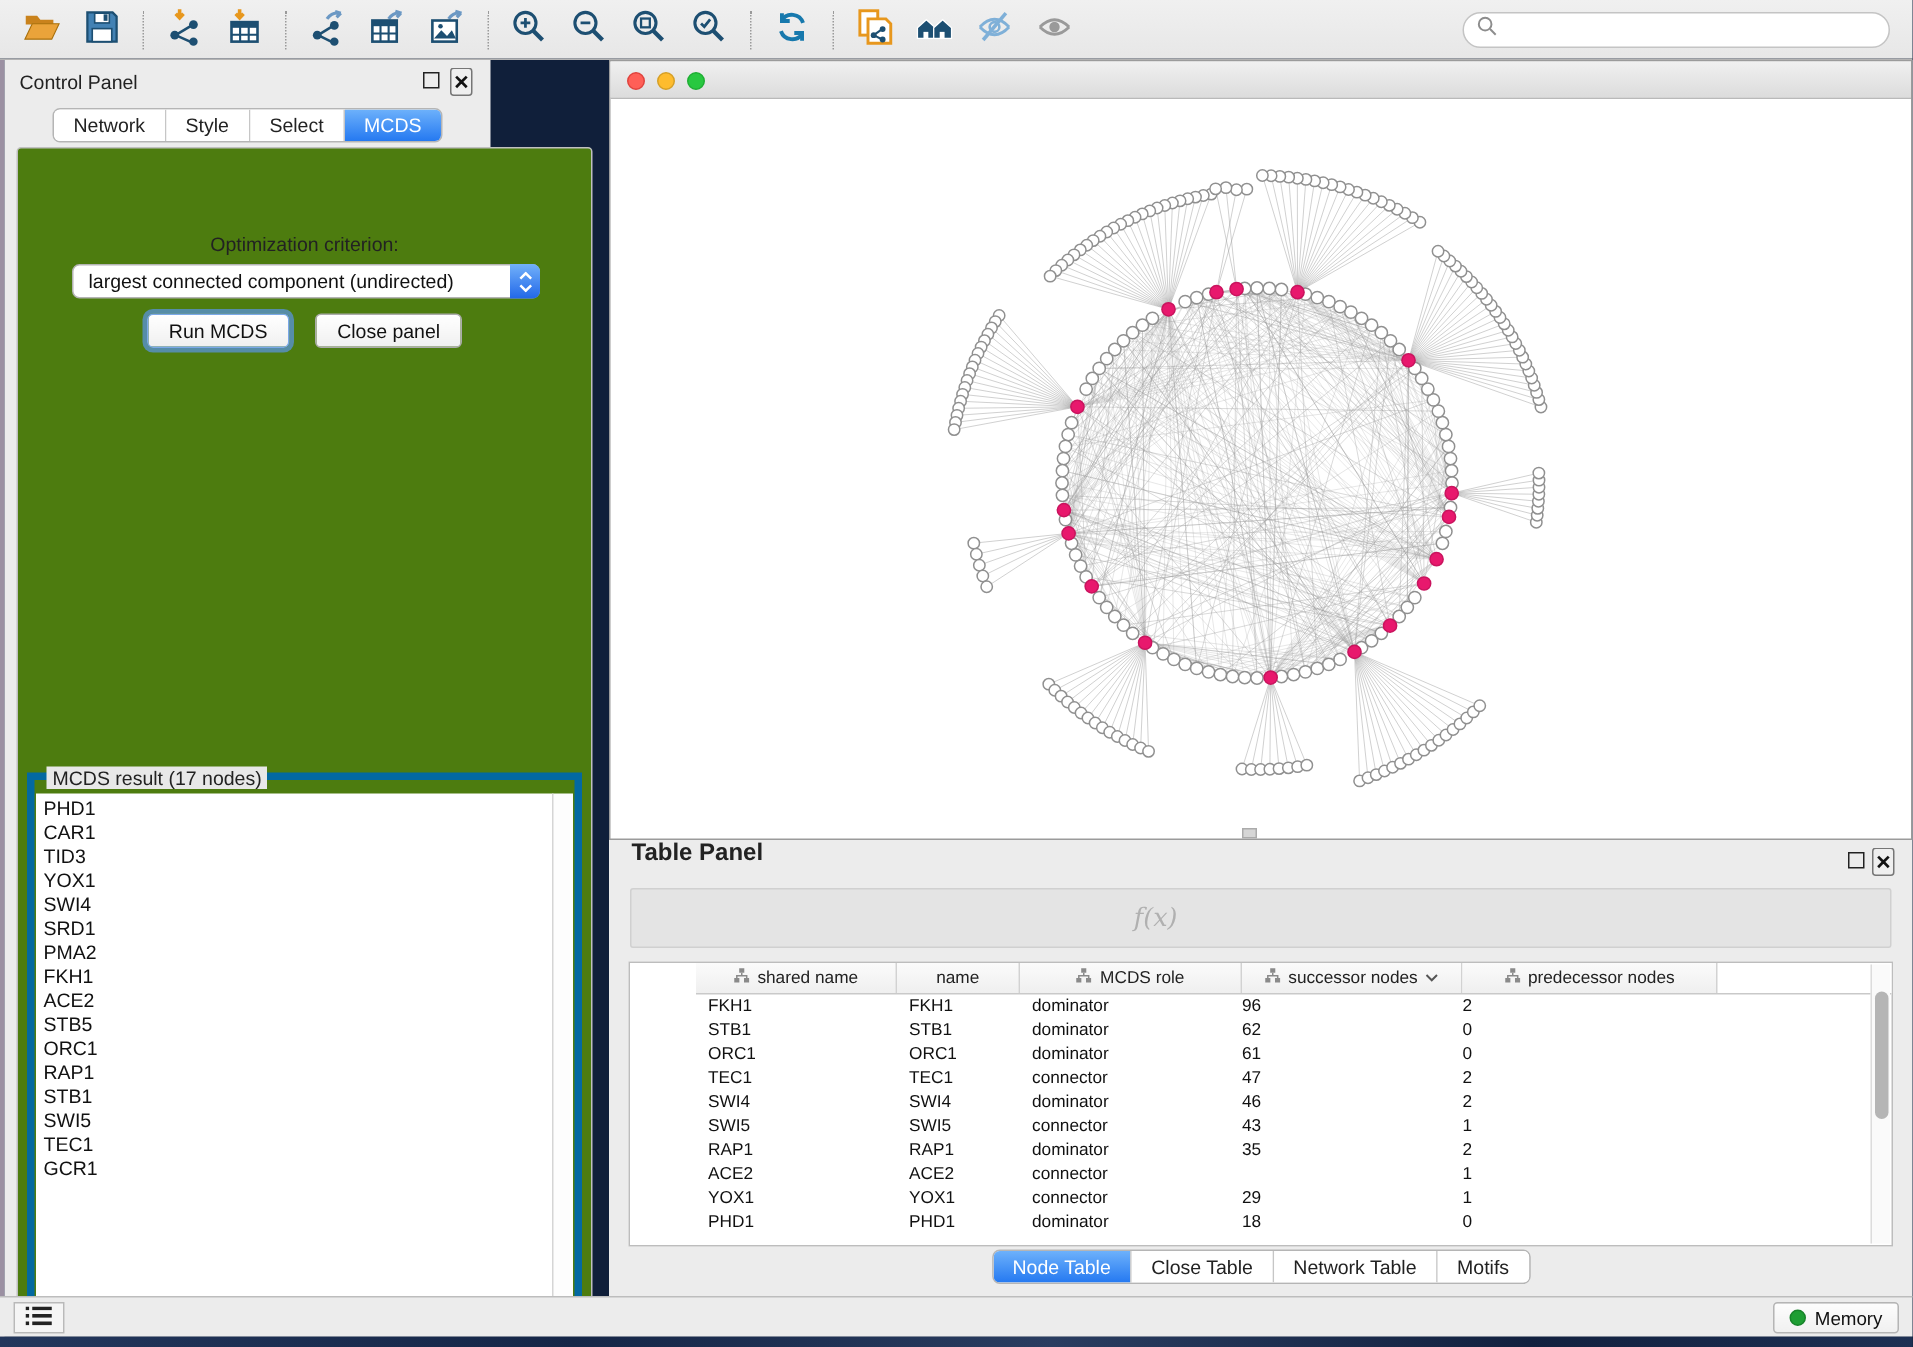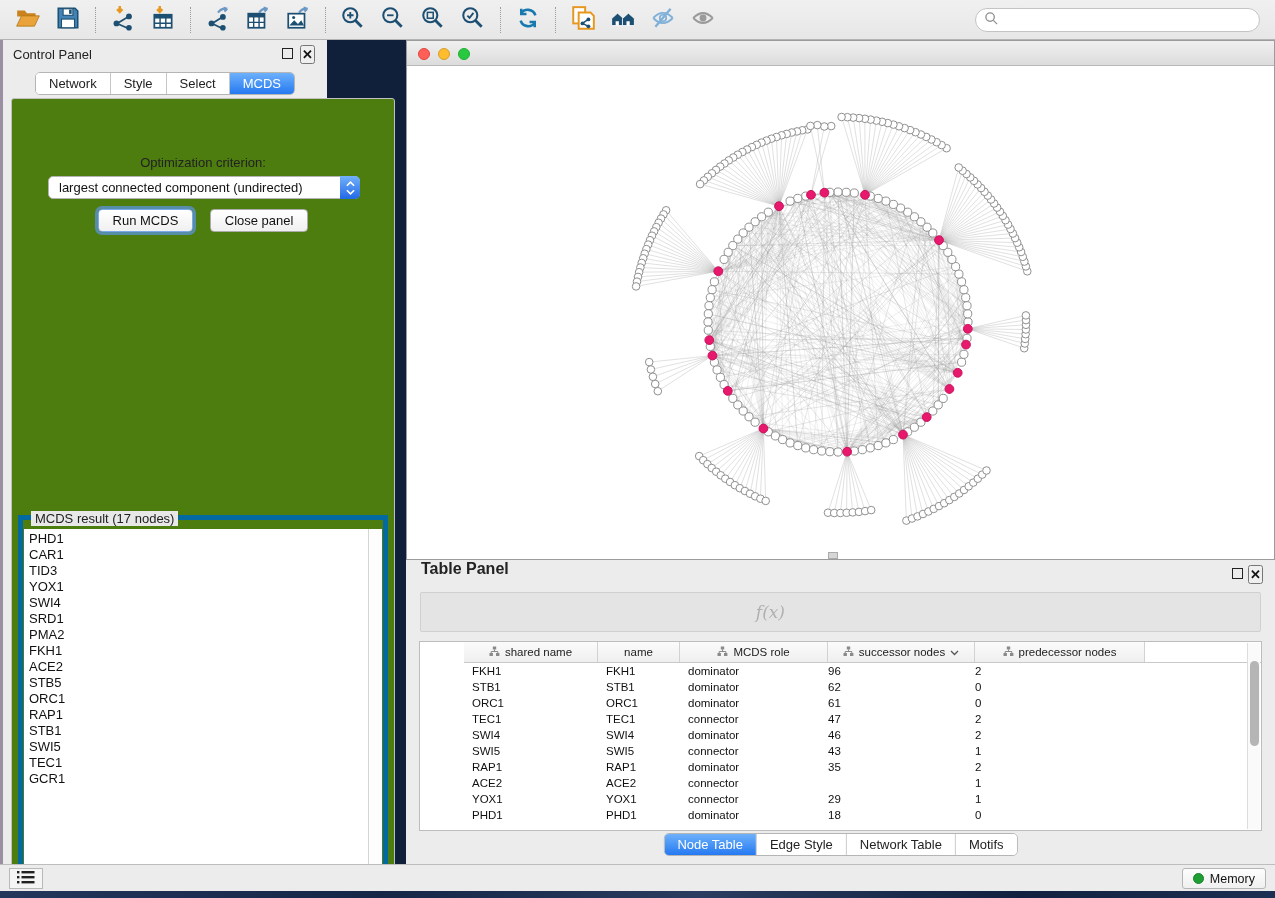--- a/index.html
+++ b/index.html
@@ -1375,21 +1375,21 @@
             <div class="tcell num" style="width: 170px;">0</div>
           </div>
         </div>
       <div class="tscroll">
           <div class="tthumb"></div>
         </div>
     </div>
 
     <div class="seg tp-tabs">
       <button class="segbtn active">Node Table</button>
-      <button class="segbtn">Edge Style</button>
+      <button class="segbtn">Close Table</button>
       <button class="segbtn">Network Table</button>
       <button class="segbtn">Motifs</button>
     </div>
   </div>
 
   <div class="status-bar">
     <button class="list-btn">
         <span><svg width="18" height="13" viewBox="0 0 18 13">
             <g fill="#222">
               <rect x="0" y="0" width="2.4" height="2.4"></rect>

